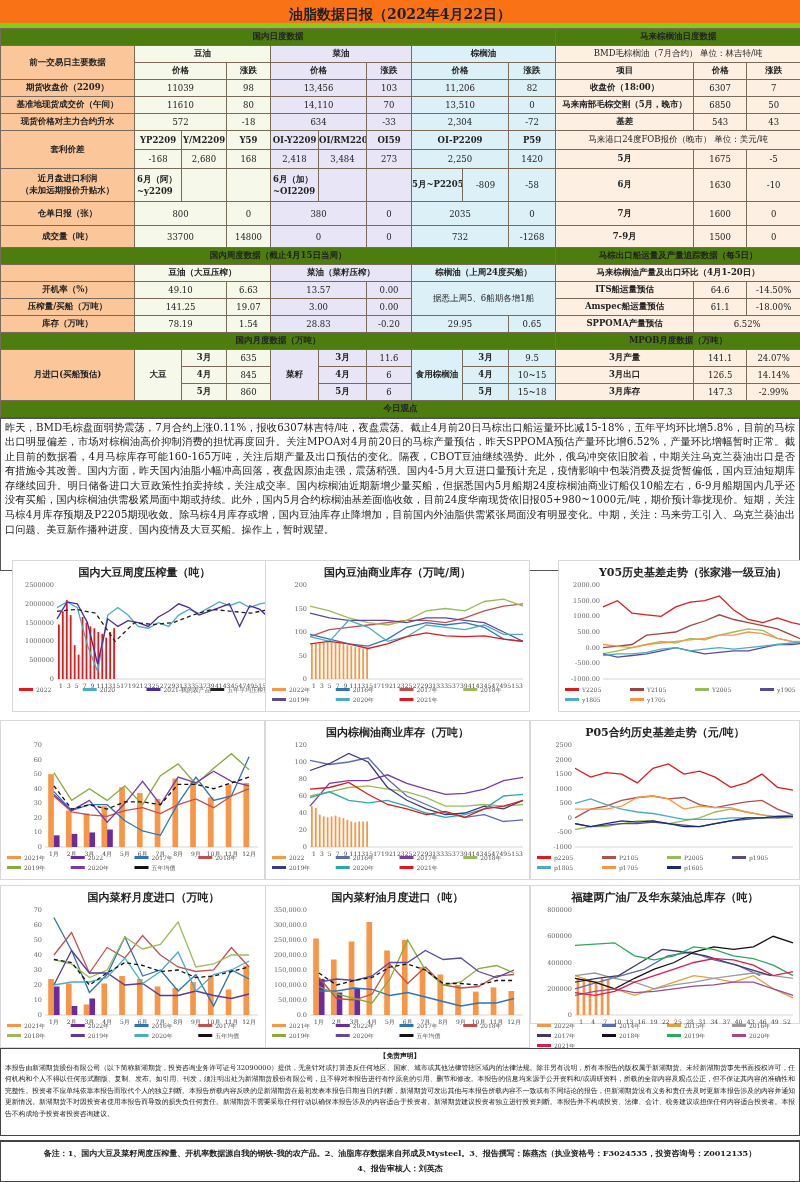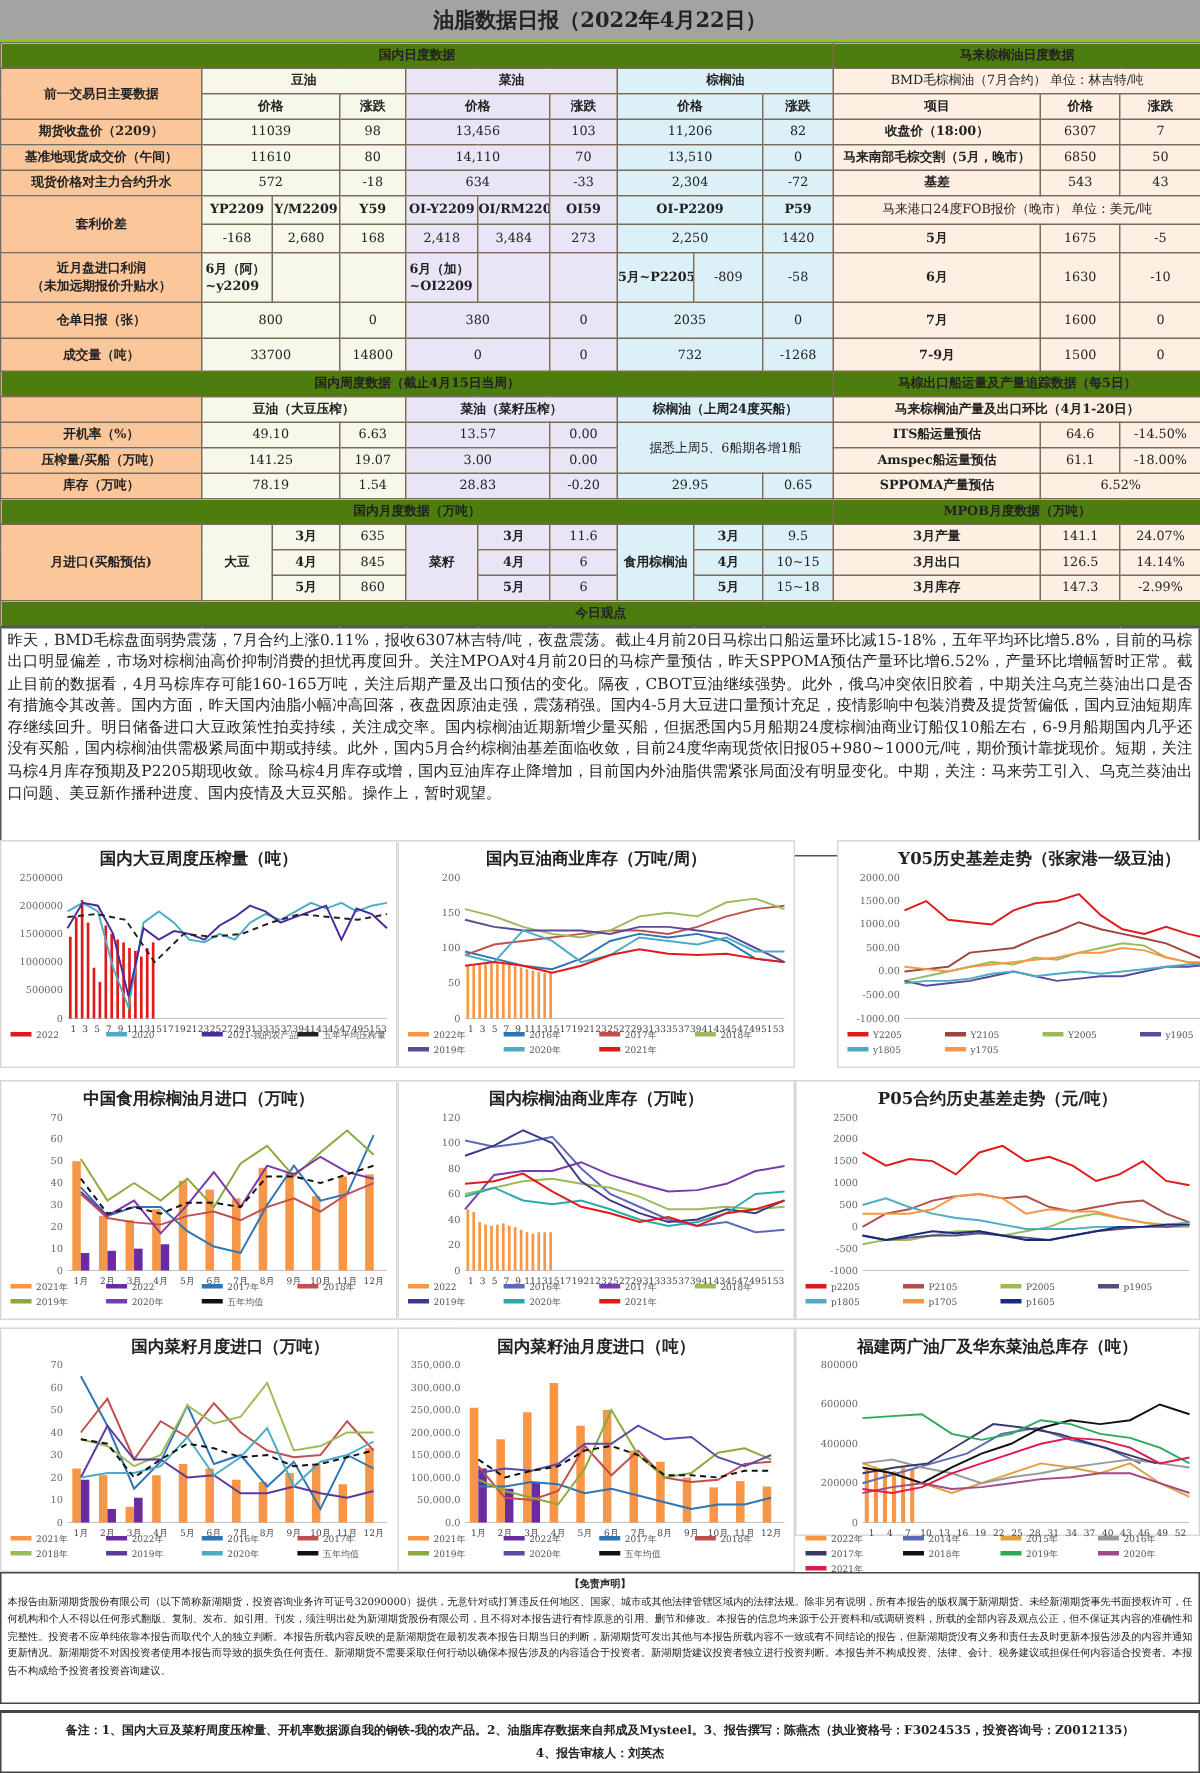--- a/index.html
+++ b/index.html
@@ -1,17 +1,17 @@
 <!DOCTYPE html>
 <html><head>
 <meta charset="utf-8">
 <style>
 *{box-sizing:border-box;margin:0;padding:0}
 body{width:800px;height:1182px;background:#fff;font-family:"DejaVu Serif","Liberation Serif",serif;font-size:9px;color:#222;overflow:hidden;position:relative}
-.title{height:28px;background:#a3a3a3;text-align:center;font-size:14px;font-weight:bold;line-height:28px;border-bottom:2px solid #84cc16}
+.title{height:28px;background:#f97316;text-align:center;font-size:14px;font-weight:bold;line-height:28px;border-bottom:5px solid #84cc16}
 table{border-collapse:collapse;width:100%;table-layout:fixed}
 td{border:1px solid #7a6a5a;text-align:center;vertical-align:middle;font-size:8.5px;height:17px;overflow:hidden;white-space:nowrap}
 .hdr{background:#4d7c0f;font-weight:bold}
 .lab{background:#fbc69a;font-weight:bold}
 .soy{background:#f6f8ea}
 .rap{background:#e8e6f6}
 .palm{background:#dcf0f8}
 .my{background:#fdf0e2}
 .bold{font-weight:bold}
 .left{text-align:left;padding-left:2px}
@@ -266,21 +266,21 @@
 </tr>
 <tr>
 <td colspan="13" class="hdr" style="border-bottom:2px solid #555">今日观点</td>
 </tr>
 </tbody>
     </table>
 <div class="view">昨天，BMD毛棕盘面弱势震荡，7月合约上涨0.11%，报收6307林吉特/吨，夜盘震荡。截止4月前20日马棕出口船运量环比减15-18%，五年平均环比增5.8%，目前的马棕出口明显偏差，市场对棕榈油高价抑制消费的担忧再度回升。关注MPOA对4月前20日的马棕产量预估，昨天SPPOMA预估产量环比增6.52%，产量环比增幅暂时正常。截止目前的数据看，4月马棕库存可能160-165万吨，关注后期产量及出口预估的变化。隔夜，CBOT豆油继续强势。此外，俄乌冲突依旧胶着，中期关注乌克兰葵油出口是否有措施令其改善。国内方面，昨天国内油脂小幅冲高回落，夜盘因原油走强，震荡稍强。国内4-5月大豆进口量预计充足，疫情影响中包装消费及提货暂偏低，国内豆油短期库存继续回升。明日储备进口大豆政策性拍卖持续，关注成交率。国内棕榈油近期新增少量买船，但据悉国内5月船期24度棕榈油商业订船仅10船左右，6-9月船期国内几乎还没有买船，国内棕榈油供需极紧局面中期或持续。此外，国内5月合约棕榈油基差面临收敛，目前24度华南现货依旧报05+980~1000元/吨，期价预计靠拢现价。短期，关注马棕4月库存预期及P2205期现收敛。除马棕4月库存或增，国内豆油库存止降增加，目前国内外油脂供需紧张局面没有明显变化。中期，关注：马来劳工引入、乌克兰葵油出口问题、美豆新作播种进度、国内疫情及大豆买船。操作上，暂时观望。</div>
 </div>
 
 <div class="charts">
-  <div class="chart" style="left:0;top:0;width:265px;height:152px">
+  <div class="chart" style="left:12px;top:0;width:265px;height:152px">
       <div class="ct">国内大豆周度压榨量（吨）</div>
       <svg id="c0" width="265" height="152">
         <text x="41" y="26" font-size="6.5" text-anchor="end" fill="#666">2500000</text>
         <text x="41" y="44.8" font-size="6.5" text-anchor="end" fill="#666">2000000</text>
         <text x="41" y="63.6" font-size="6.5" text-anchor="end" fill="#666">1500000</text>
         <text x="41" y="82.4" font-size="6.5" text-anchor="end" fill="#666">1000000</text>
         <text x="41" y="101.2" font-size="6.5" text-anchor="end" fill="#666">500000</text>
         <text x="41" y="120" font-size="6.5" text-anchor="end" fill="#666">0</text>
         <text x="47.94444444444444" y="127" font-size="6" text-anchor="middle" fill="#444">1</text>
         <text x="55.833333333333336" y="127" font-size="6" text-anchor="middle" fill="#444">3</text>
@@ -436,21 +436,20 @@
         <text x="153" y="131" font-size="6" fill="#555">Y2005</text>
         <rect x="201" y="127" width="14" height="3" fill="#5b4a9a"></rect>
         <text x="218" y="131" font-size="6" fill="#555">y1905</text>
         <rect x="6" y="137" width="14" height="3" fill="#4bacc6"></rect>
         <text x="23" y="141" font-size="6" fill="#555">y1805</text>
         <rect x="71" y="137" width="14" height="3" fill="#f79646"></rect>
         <text x="88" y="141" font-size="6" fill="#555">y1705</text>
       </svg>
     </div>
   <div class="chart" style="left:0;top:160px;width:265px;height:160px">
-      <div class="ct">中国食用棕榈油月进口（万吨）</div>
       <svg id="c3" width="265" height="160">
         <text x="41" y="26" font-size="6.5" text-anchor="end" fill="#666">70</text>
         <text x="41" y="40.57142857142857" font-size="6.5" text-anchor="end" fill="#666">60</text>
         <text x="41" y="55.14285714285714" font-size="6.5" text-anchor="end" fill="#666">50</text>
         <text x="41" y="69.71428571428572" font-size="6.5" text-anchor="end" fill="#666">40</text>
         <text x="41" y="84.28571428571428" font-size="6.5" text-anchor="end" fill="#666">30</text>
         <text x="41" y="98.85714285714286" font-size="6.5" text-anchor="end" fill="#666">20</text>
         <text x="41" y="113.42857142857143" font-size="6.5" text-anchor="end" fill="#666">10</text>
         <text x="41" y="128" font-size="6.5" text-anchor="end" fill="#666">0</text>
         <text x="52.875" y="135" font-size="6" text-anchor="middle" fill="#444">1月</text>

